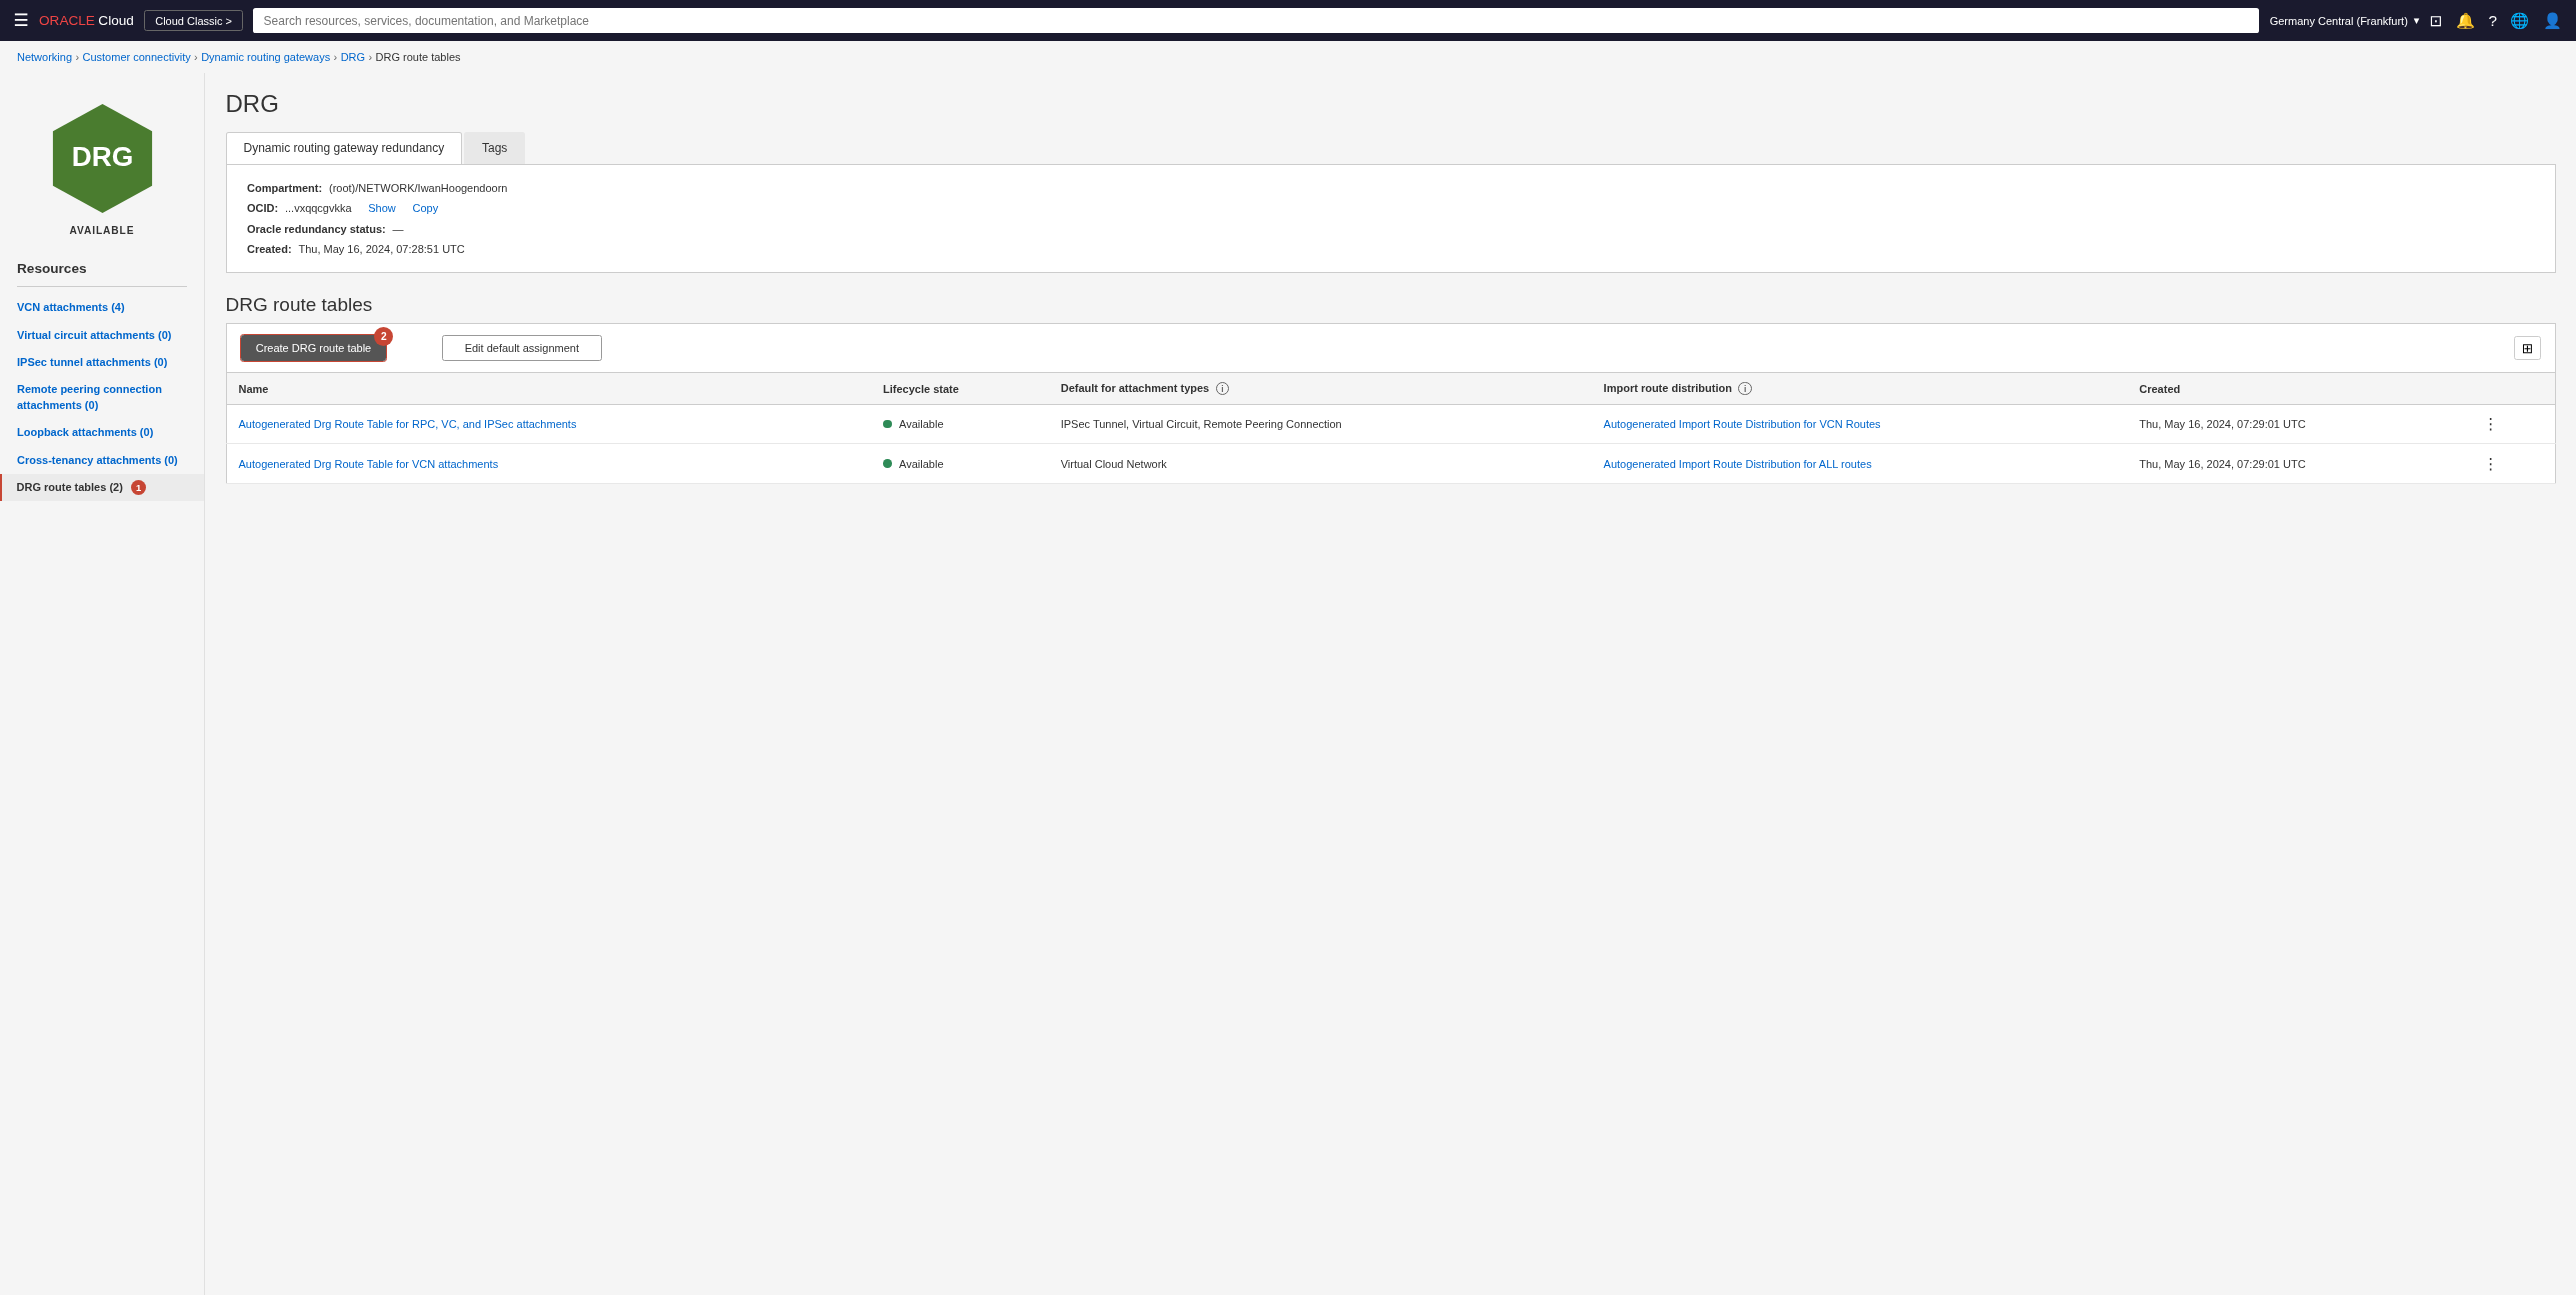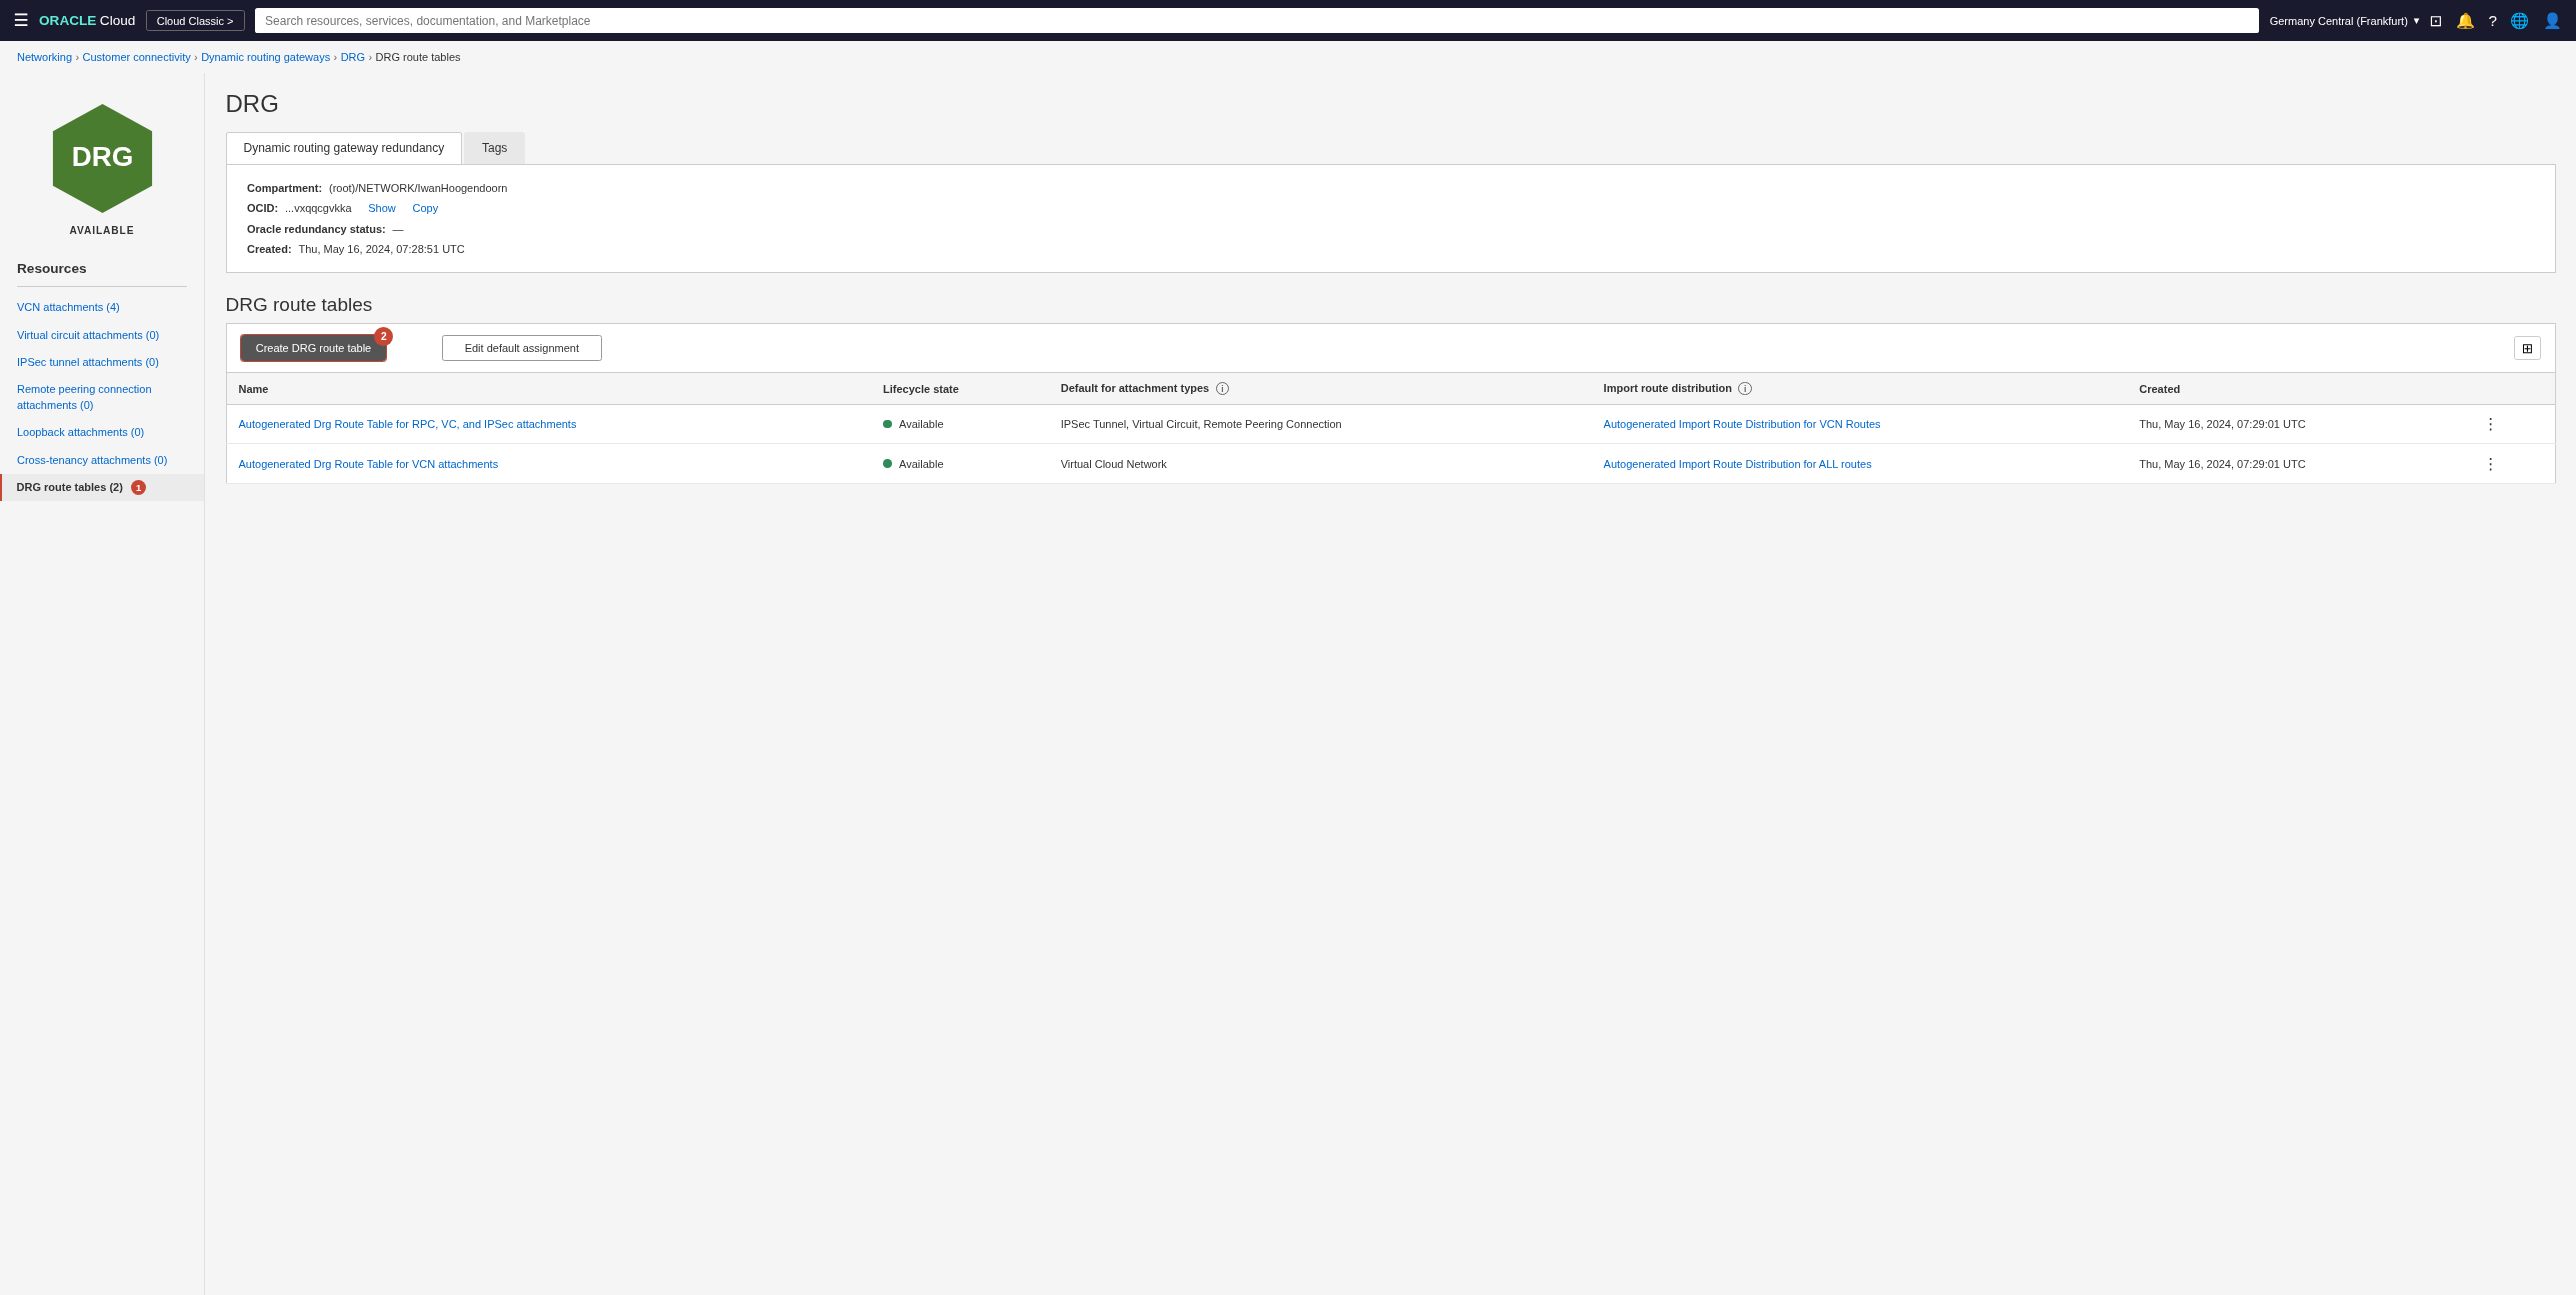--- a/index.html
+++ b/index.html
@@ -9,21 +9,21 @@
     .topnav {
       background: #1a1a2e;
       display: flex;
       align-items: center;
       height: 41px;
       padding: 0 13.6px;
       gap: 10.2px;
     }
     .topnav-hamburger { color: #fff; font-size: 17px; cursor: pointer; }
     .topnav-logo { display: flex; align-items: center; gap: 3.4px; }
-    .topnav-logo-oracle { color: #5eead4; font-weight: bold; font-size: 13.6px; }
+    .topnav-logo-oracle { color: #ef4444; font-weight: normal; font-size: 13.6px; }
     .topnav-logo-cloud { color: #fff; font-size: 13.6px; }
     .topnav-classic-btn {
       border: 0.9px solid #666;
       background: transparent;
       color: #fff;
       padding: 3.4px 10.2px;
       border-radius: 2.6px;
       font-size: 11px;
       cursor: pointer;
       white-space: nowrap;
@@ -85,20 +85,21 @@
     .drg-hexagon svg { width: 100%; height: 100%; }
     .drg-status { font-size: 10.2px; font-weight: bold; color: #333; margin-top: 6.8px; letter-spacing: 0.9px; }
     .sidebar-section-title { font-size: 13.6px; font-weight: 600; color: #333; padding: 8.5px 17px 6.8px; }
     .sidebar-divider { border: none; border-top: 0.9px solid #ccc; margin: 3.4px 17px 6.8px; }
     .sidebar-item {
       padding: 6px 17px;
       font-size: 11px;
       color: #0066cc;
       cursor: pointer;
       line-height: 1.4;
+      font-weight: bold;
     }
     .sidebar-item.active {
       color: #333;
       font-weight: 600;
       border-left: 2.6px solid #c74634;
       padding-left: 14.5px;
       background: #ebebeb;
     }
     .sidebar-item .badge {
       display: inline-flex;

